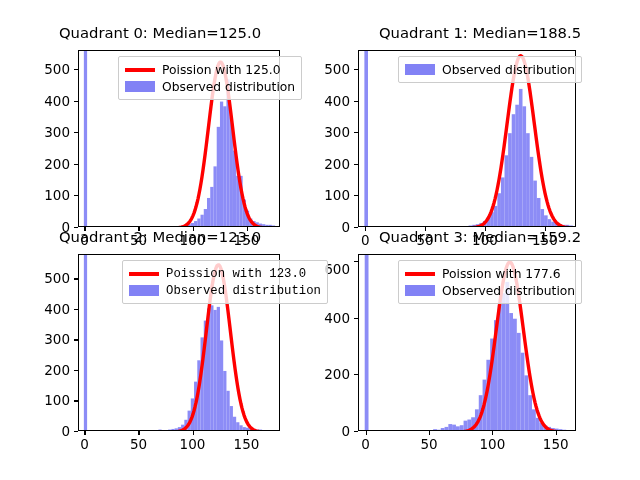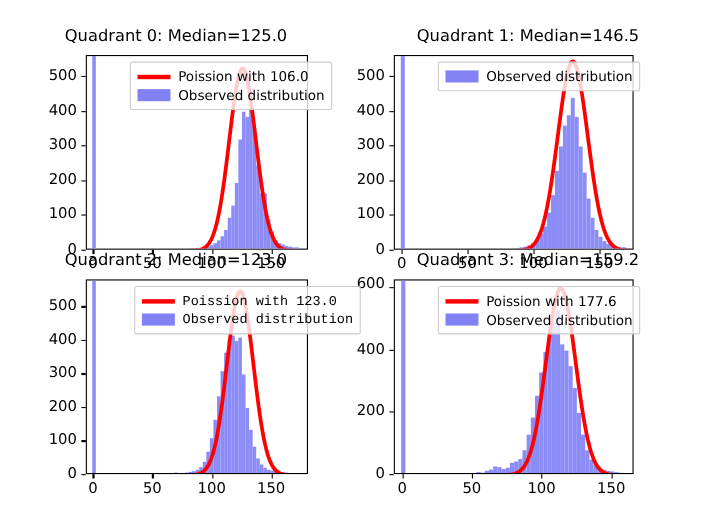--- a/index.html
+++ b/index.html
@@ -191,33 +191,33 @@
         <div class="tick-y" style="top: 76.5714px; left: 74px;"></div>
         <div class="ticklab-y" style="top: 76.5714px; left: 14px; width: 56px;">400</div>
         <div class="tick-y" style="top: 44.9643px; left: 74px;"></div>
         <div class="ticklab-y" style="top: 44.9643px; left: 14px; width: 56px;">500</div>
       </div>
     <div class="legend" style="left:118px; top:32px;">
       <div class="legend-row">
         <span class="lg-swatch">
             <span class="lg-line" style="display:block"></span>
           </span>
-        <span class="lg-label">Poission with 106.0</span>
+        <span class="lg-label">Poission with 125.0</span>
       </div>
       <div class="legend-row">
         <span class="lg-swatch">
             <span class="lg-patch" style="display:block"></span>
           </span>
         <span class="lg-label">Observed distribution</span>
       </div>
     </div>
   </div>
 
   <div class="subplot" style="left:320px; top:24px; width:320px; height:216px;">
-    <div class="sub-title" style="top:0px; left:160px;">Quadrant 1: Median=146.5</div>
+    <div class="sub-title" style="top:0px; left:160px;">Quadrant 1: Median=188.5</div>
     <div class="axes" id="ax1" style="left:38px; top:26px; width:218px; height:177px;">
         <svg class="plot" width="218" height="177">
           <rect x="95.22527472527473" width="3.593406593406584" y="176.36785714285713" height="0.6321428571428669" class="bar"></rect>
           <rect x="98.81868131868131" width="3.5934065934065984" y="176.05178571428573" height="0.9482142857142719" class="bar"></rect>
           <rect x="102.41208791208791" width="3.5934065934065984" y="175.41964285714286" height="1.5803571428571388" class="bar"></rect>
           <rect x="106.00549450549451" width="3.593406593406584" y="175.10357142857143" height="1.8964285714285722" class="bar"></rect>
           <rect x="109.5989010989011" width="3.5934065934066126" y="174.47142857142856" height="2.528571428571439" class="bar"></rect>
           <rect x="113.19230769230771" width="3.59340659340657" y="173.83928571428572" height="3.1607142857142776" class="bar"></rect>
           <rect x="116.78571428571428" width="3.5934065934066126" y="173.20714285714286" height="3.7928571428571445" class="bar"></rect>
           <rect x="120.37912087912089" width="3.593406593406584" y="171.94285714285715" height="5.05714285714285" class="bar"></rect>
@@ -422,21 +422,21 @@
         <div class="ticklab-x" style="left: 172.349px; top: 209px;">100</div>
         <div class="tick-x" style="left: 235.721px; top: 203px;"></div>
         <div class="ticklab-x" style="left: 235.721px; top: 209px;">150</div>
         <div class="tick-y" style="top: 203px; left: 34px;"></div>
         <div class="ticklab-y" style="top: 203px; left: -26px; width: 56px;">0</div>
         <div class="tick-y" style="top: 146.36px; left: 34px;"></div>
         <div class="ticklab-y" style="top: 146.36px; left: -26px; width: 56px;">200</div>
         <div class="tick-y" style="top: 89.72px; left: 34px;"></div>
         <div class="ticklab-y" style="top: 89.72px; left: -26px; width: 56px;">400</div>
         <div class="tick-y" style="top: 33.08px; left: 34px;"></div>
-        <div class="ticklab-y" style="top: 30px; left: -26px; width: 56px;">600</div>
+        <div class="ticklab-y" style="top: 41px; left: -26px; width: 56px;">600</div>
       </div>
     <div class="legend" style="left:78px; top:32px;">
       <div class="legend-row">
         <span class="lg-swatch">
             <span class="lg-line" style="display:block"></span>
           </span>
         <span class="lg-label">Poission with 177.6</span>
       </div>
       <div class="legend-row">
         <span class="lg-swatch">

